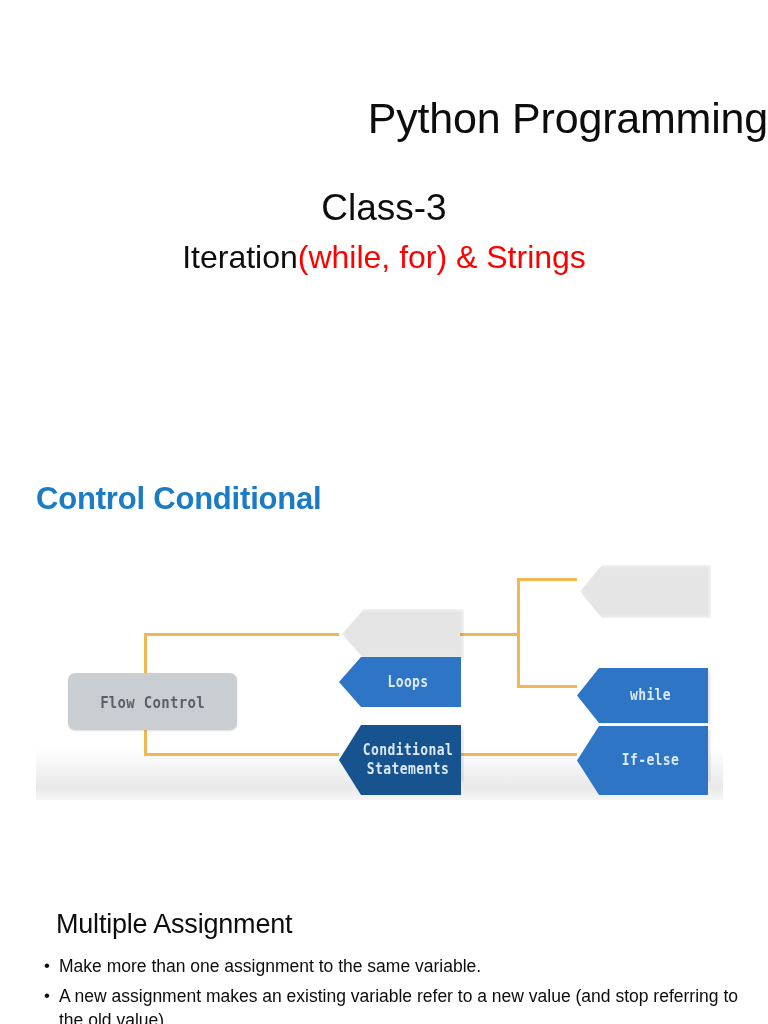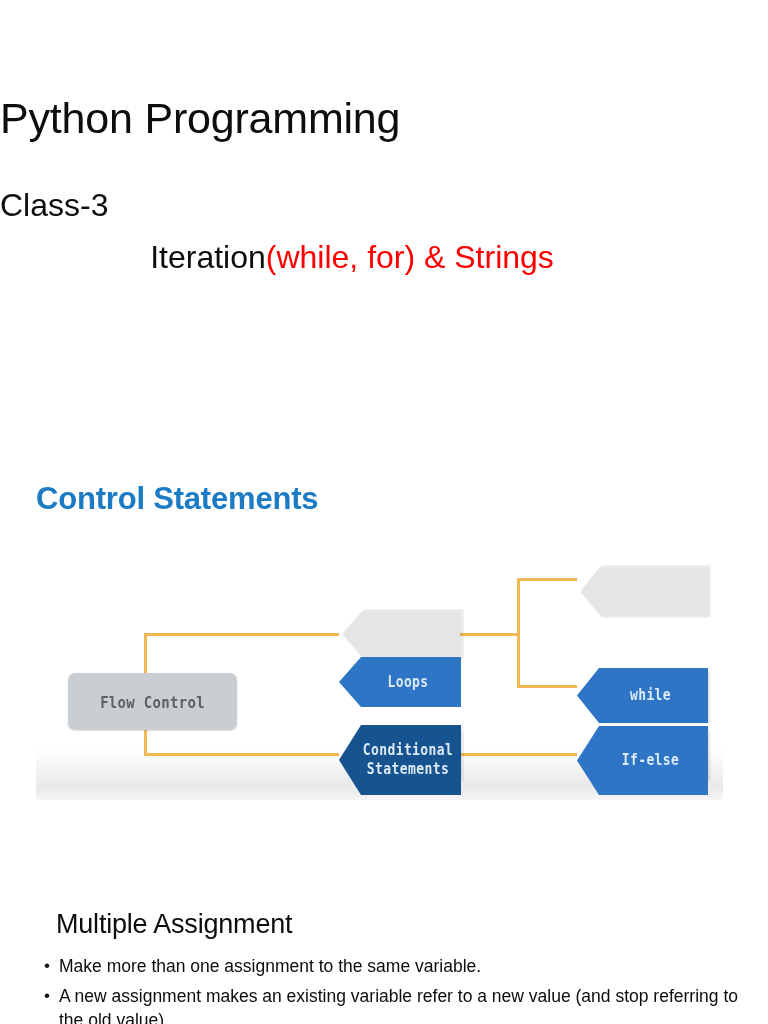--- a/index.html
+++ b/index.html
@@ -16,49 +16,50 @@
     font-family: "Liberation Sans", sans-serif;
     color: #000000;
   }
 
   
   .slide-title {
     position: absolute;
     left: 0;
     top: 96px;
     width: 768px;
-    text-align: left;
+    text-align: right;
     font-size: 43px;
     font-weight: 400;
     line-height: 1.05;
     letter-spacing: -0.2px;
     color: #0d0d0d;
   }
   .subtitle-class {
     position: absolute;
     left: 0;
     top: 188px;
     width: 768px;
-    text-align: left;
-    font-size: 32px;
+    text-align: center;
+    font-size: 37px;
     font-weight: 400;
     line-height: 1.1;
     color: #0d0d0d;
   }
   .subtitle-topic {
     position: absolute;
     left: 0;
     top: 240px;
     width: 704px;
     text-align: center;
     font-size: 32px;
     font-weight: 400;
     line-height: 1.1;
     color: #0d0d0d;
     white-space: nowrap;
+    padding-left: 32px;
   }
   .subtitle-topic .accent-red {
     color: #ff0000;
   }
 
   
   .picture-block {
     position: absolute;
     left: 36px;
     top: 478px;
@@ -198,21 +199,21 @@
 </style>
 </head>
 <body>
 
 <div class="slide-title">Python Programming</div>
 <div class="subtitle-class">Class-3</div>
 <div class="subtitle-topic"><span>Iteration</span><span class="accent-red">(while, for)</span><span class="accent-red"> &amp; Strings</span></div>
 
 <div class="picture-block">
   <div class="fade-band"></div>
-  <div class="picture-heading">Control Statements</div>
+  <div class="picture-heading">Control Conditional</div>
 
   <div class="diagram">
 
     <div class="rail v" style="left:108px; top:155px;  height:45px;"></div>
     <div class="rail h" style="left:108px; top:155px;  width:195px;"></div>
 
     <div class="rail v" style="left:108px; top:248px;  height:30px;"></div>
     <div class="rail h" style="left:108px; top:275px; width:195px;"></div>
 
     <div class="rail h" style="left:424px; top:155px;  width:60px;"></div>

